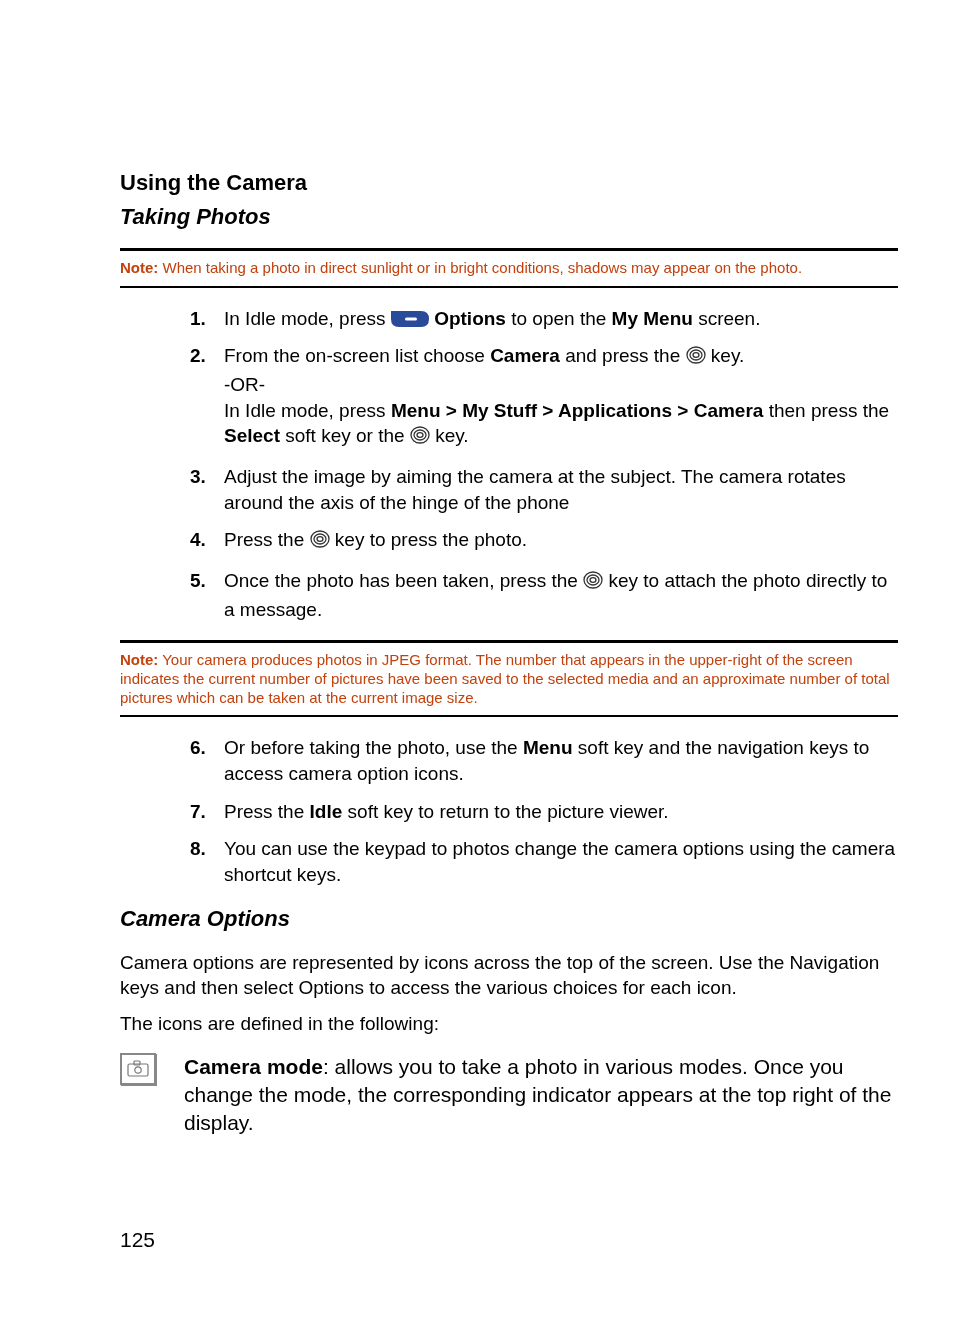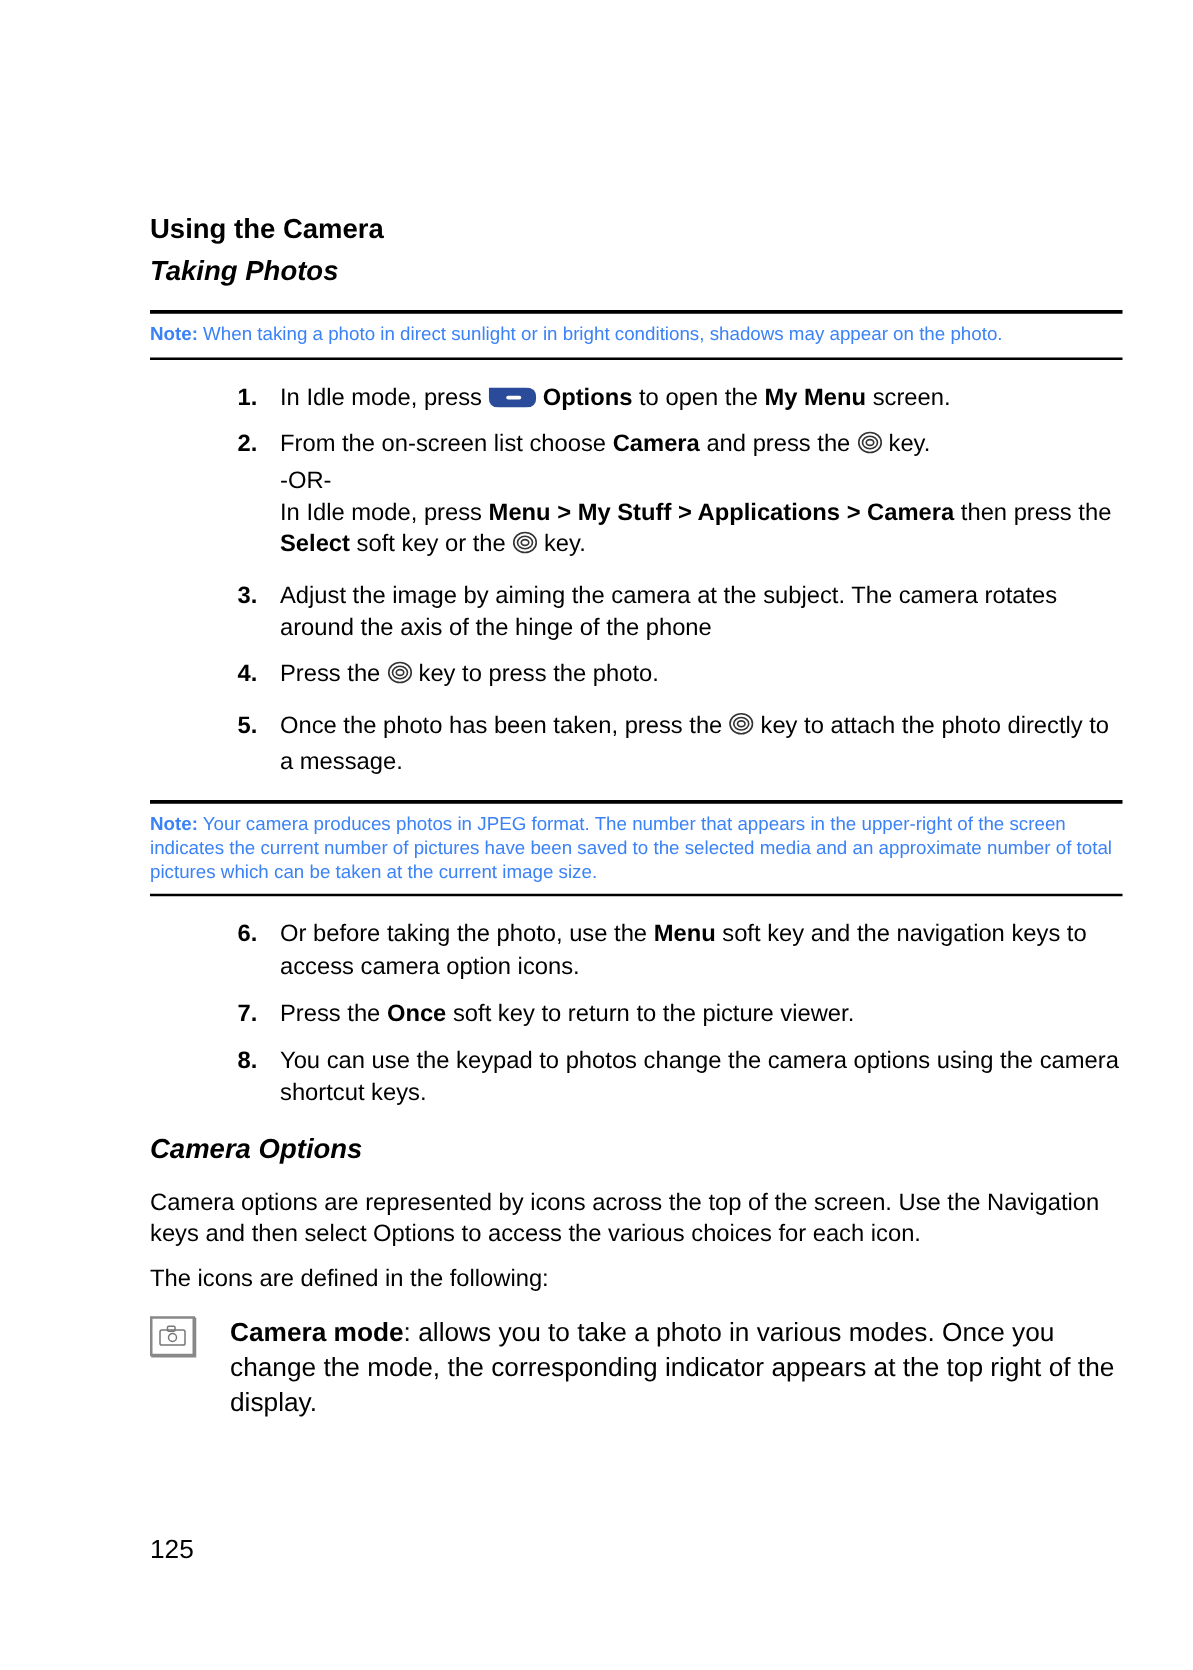--- a/index.html
+++ b/index.html
@@ -32,21 +32,21 @@
     margin: 0;
   }
   .rule-thin {
     border-top: 2px solid #000;
     margin: 0;
   }
   .note {
     font-family: Arial, Helvetica, sans-serif;
     font-size: 15px;
     padding: 8px 0 8px 0;
-    color: #3b82f6;
+    color: #c2410c;
     line-height: 1.25;
   }
   .note b {
     font-size: 15px;
   }
   ol.steps {
     list-style: none;
     padding: 0;
     margin: 18px 0 18px 70px;
   }
@@ -231,21 +231,21 @@
         <span>Or before taking the photo, use the </span>
         <b>Menu</b>
         <span> soft key and the navigation keys to access camera option icons.</span>
       </span>
     </li>
 
     <li>
       <span class="num">7.</span>
       <span class="body">
         <span>Press the </span>
-        <b>Once</b>
+        <b>Idle</b>
         <span> soft key to return to the picture viewer.</span>
       </span>
     </li>
 
     <li>
       <span class="num">8.</span>
       <span class="body">You can use the keypad to photos change the camera options using the camera shortcut keys.</span>
     </li>
   </ol>
 

